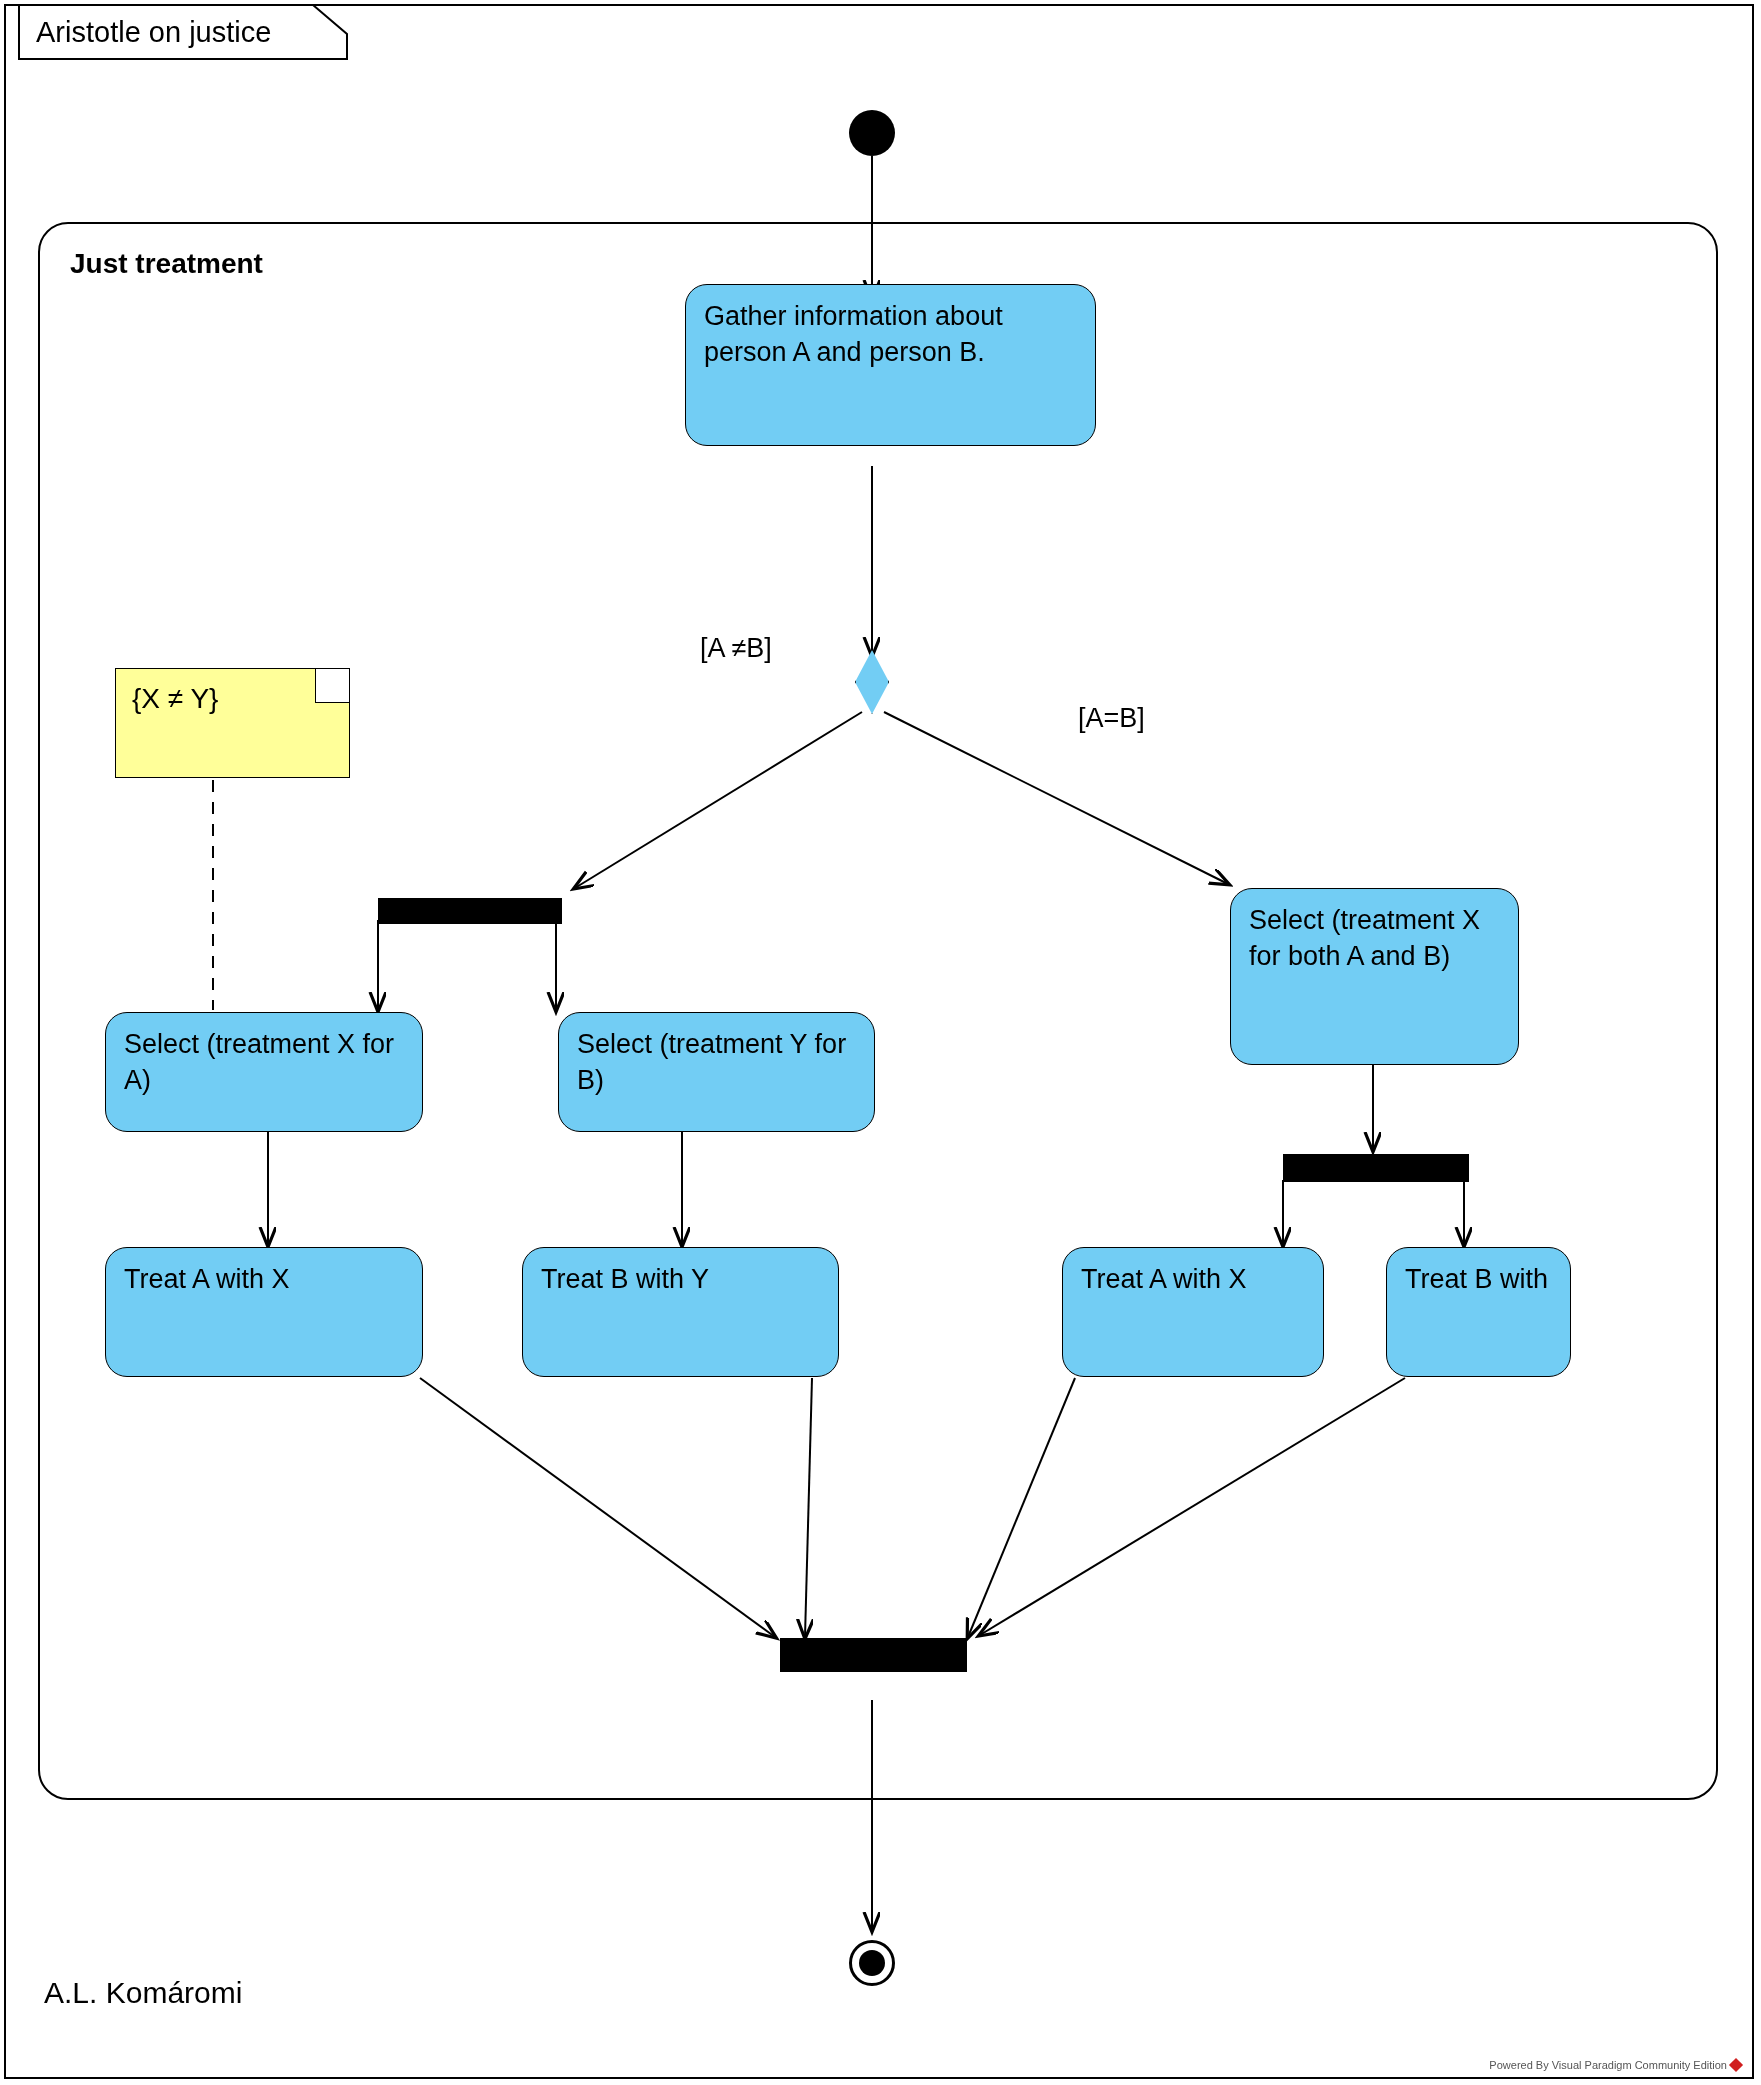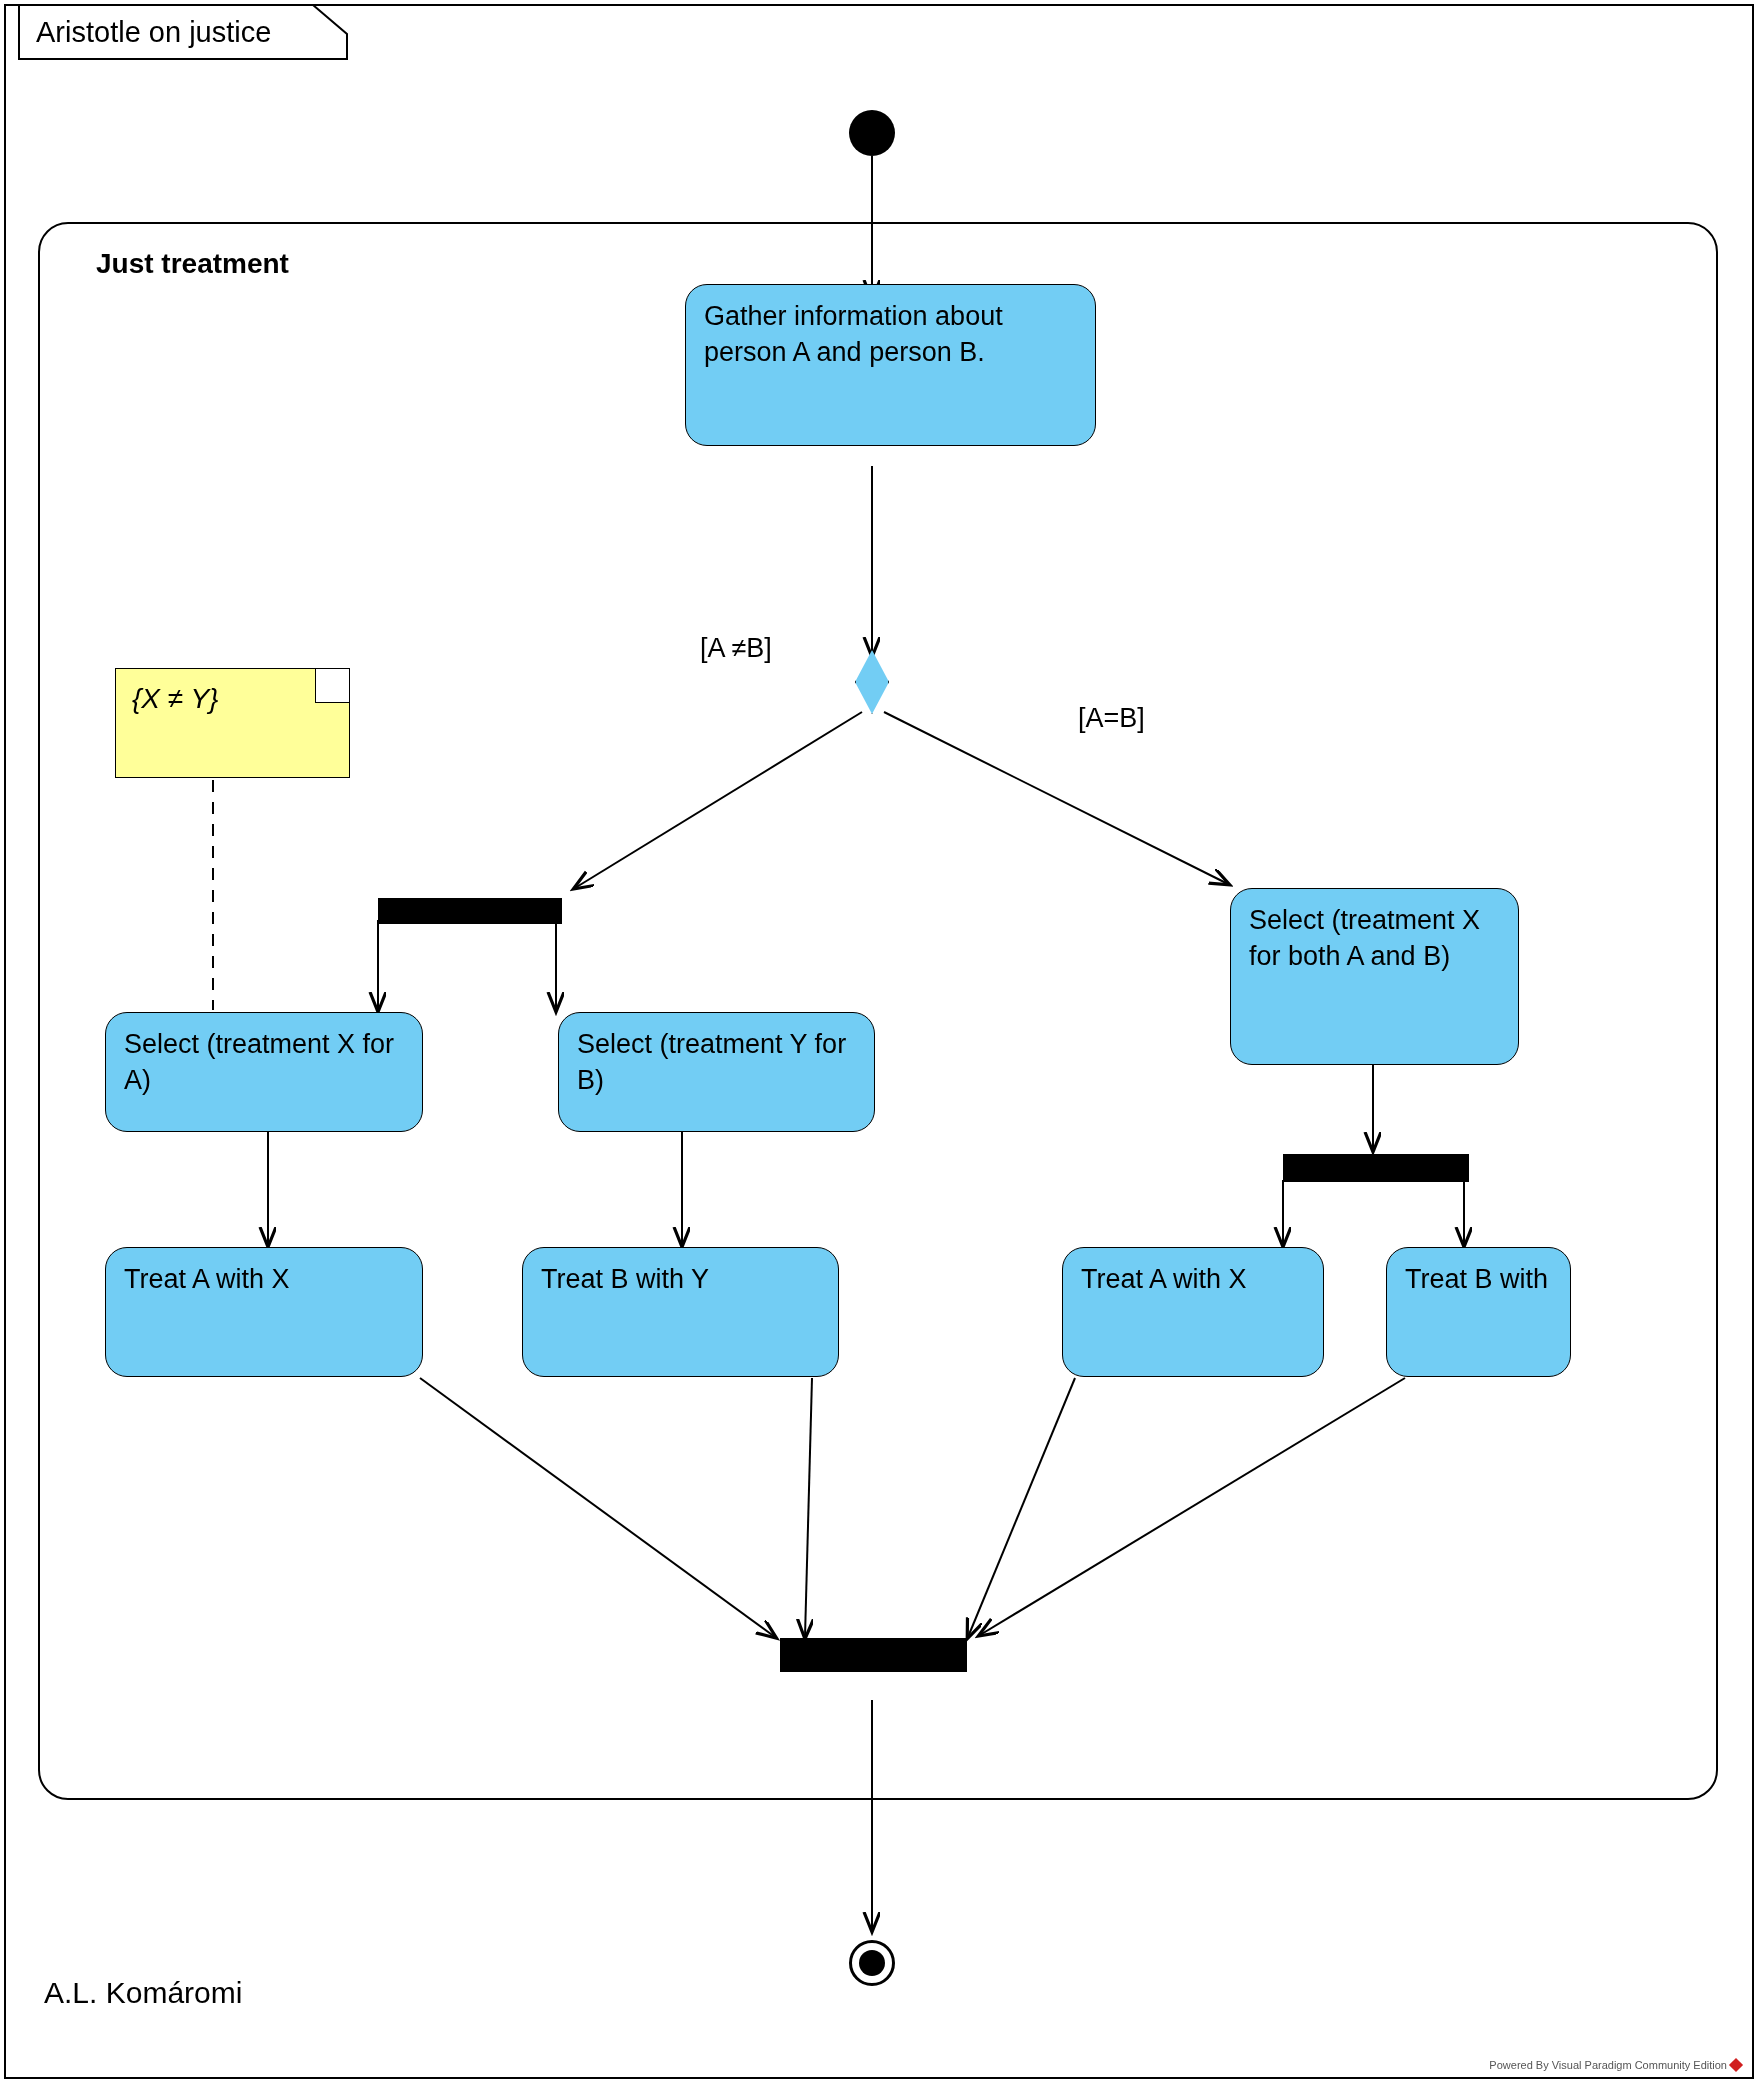--- a/index.html
+++ b/index.html
@@ -58,21 +58,20 @@
     background: transparent;
   }
   .partition-title {
     position: absolute;
     left: 70px;
     top: 248px;
     font-size: 28px;
     font-weight: bold;
     color: #000000;
     white-space: nowrap;
-    margin-left: 26px;
   }
   .node {
     position: absolute;
     background: #72CDF4;
     border: 1.5px solid #000000;
     border-radius: 22px;
     box-sizing: border-box;
     color: #000000;
     font-size: 27px;
     line-height: 1.32;
@@ -118,21 +117,20 @@
     border: 1px solid #000000;
   }
   .note {
     position: absolute;
     background: #FFFF99;
     border: 1.5px solid #000000;
     box-sizing: border-box;
     font-size: 28px;
     color: #000000;
     padding: 14px 0 0 16px;
-    font-style: italic;
   }
   .note-fold {
     position: absolute;
     right: 0;
     top: 0;
     width: 34px;
     height: 34px;
     background: #ffffff;
     border-left: 1.5px solid #000000;
     border-bottom: 1.5px solid #000000;

